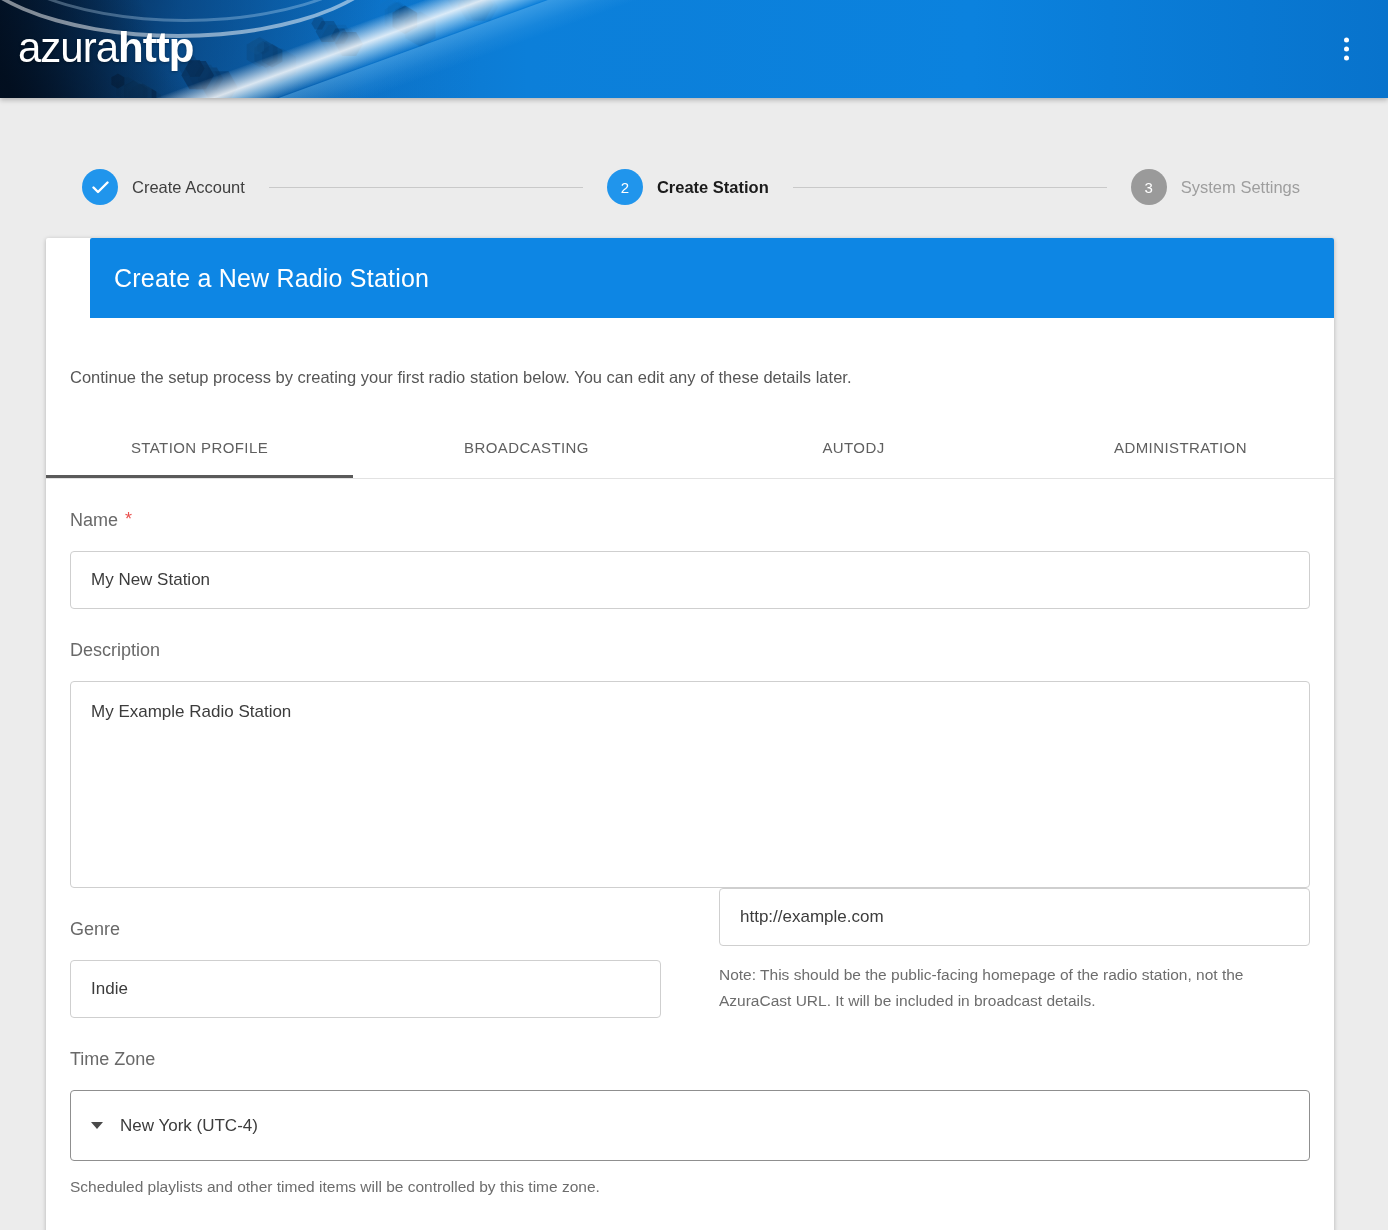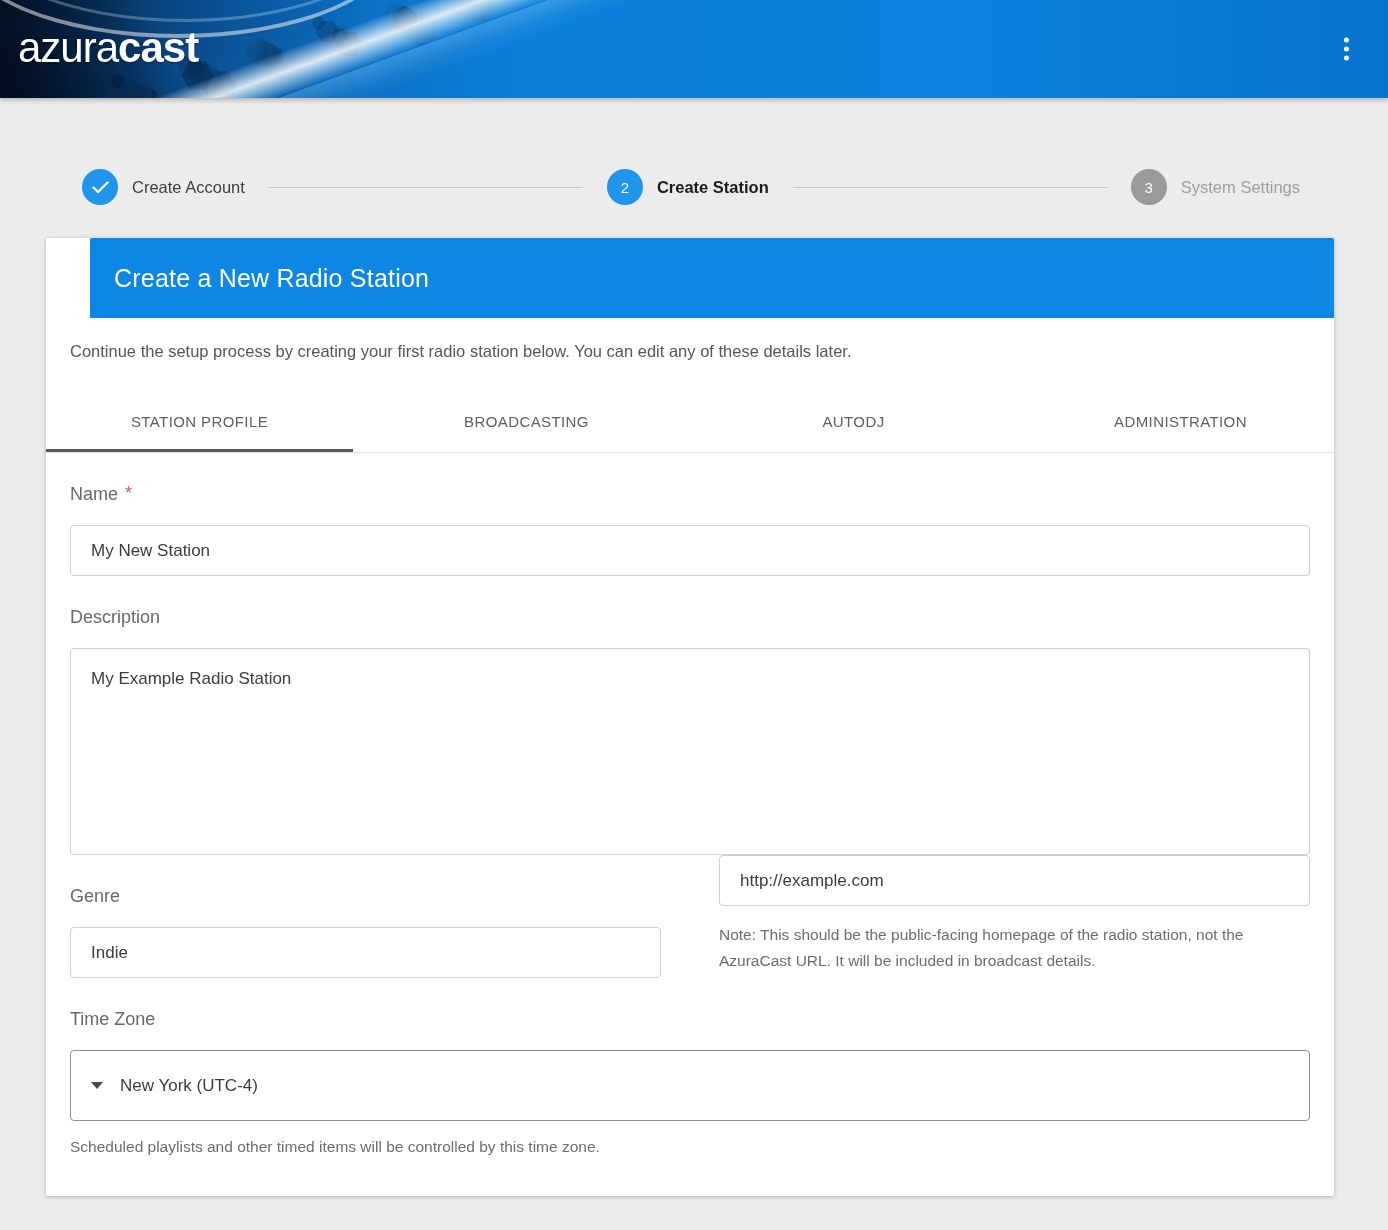--- a/index.html
+++ b/index.html
@@ -86,35 +86,35 @@
   .card {
     margin: 33px 0 0 46px; width: 1288px; background: #fff;
     border-radius: 2px;
     box-shadow: 0 1px 4px rgba(0,0,0,0.25);
   }
   .card-header {
     height: 80px; background: #0d86e4; display: flex; align-items: center;
     padding: 0 24px; border-radius: 2px 2px 0 0; margin-left: 44px;
   }
   .card-header h1 { color: #fff; font-size: 25px; font-weight: 400; letter-spacing: 0.2px; }
-  .card-intro { padding: 24px 24px 0; font-size: 16.5px; color: #565656; }
+  .card-intro { padding: 50px 24px 0; font-size: 16.5px; color: #565656; }
 
   .tabs { display: flex; margin-top: 29px; border-bottom: 1px solid #e2e2e2; gap: 20px; }
   .tab {
     flex: 1; height: 62px; display: flex; align-items: center; justify-content: center;
     font-size: 15px; letter-spacing: 0.4px; color: #5f5f5f; cursor: pointer;
     text-transform: uppercase;
   }
   .tab.active { box-shadow: inset 0 -3px 0 0 #5a5a5a; }
 
   .form { padding: 0 24px 40px; }
   .field-label { display: block; font-size: 18px; color: #696969; margin: 31px 0 20px; }
   .req { color: #e9504e; margin-left: 7px; position: relative; top: -1px; }
   .text-input {
-    width: 100%; height: 51px; border: 1px solid #cfcfcf; border-radius: 4px;
+    width: 100%; height: 58px; border: 1px solid #cfcfcf; border-radius: 4px;
     padding: 0 20px; font-size: 17px; color: #3c3c3c; background: #fff;
     font-family: "Liberation Sans", sans-serif; outline: none; display: block;
   }
   textarea.text-input {
     height: 207px; padding: 18px 20px; resize: none; line-height: 1.45;
   }
   .row { display: flex; gap: 58px; justify-content: space-between; }
   .col { flex: 1; min-width: 0; }
   .note { margin-top: 16px; font-size: 15.5px; color: #6d6d6d; line-height: 26px; }
   .select-box {
@@ -185,21 +185,21 @@
         <span style="left: 378px; top: -4px; font-size: 26px; color: rgb(27, 116, 184); opacity: 0.133448; transform: rotate(0deg);">⬢</span>
         <span style="left: 445px; top: -23px; font-size: 35px; color: rgb(4, 29, 56); opacity: 0.06; transform: rotate(30deg);">⬢</span>
       </div>
     <div class="hex-shade"></div>
     <div class="hex-corner"></div>
     <div class="arc"></div>
     <div class="arc2"></div>
     <div class="swoosh"></div>
     <div class="swoosh2"></div>
     <div class="logo">
-      <span class="lt">azura</span><span class="bd">cast</span>
+      <span class="lt">azura</span><span class="bd">http</span>
     </div>
     <div class="kebab">
       <i></i>
         <i></i>
         <i></i>
     </div>
   </header>
 
   <div class="stepper">
     <div class="step">

